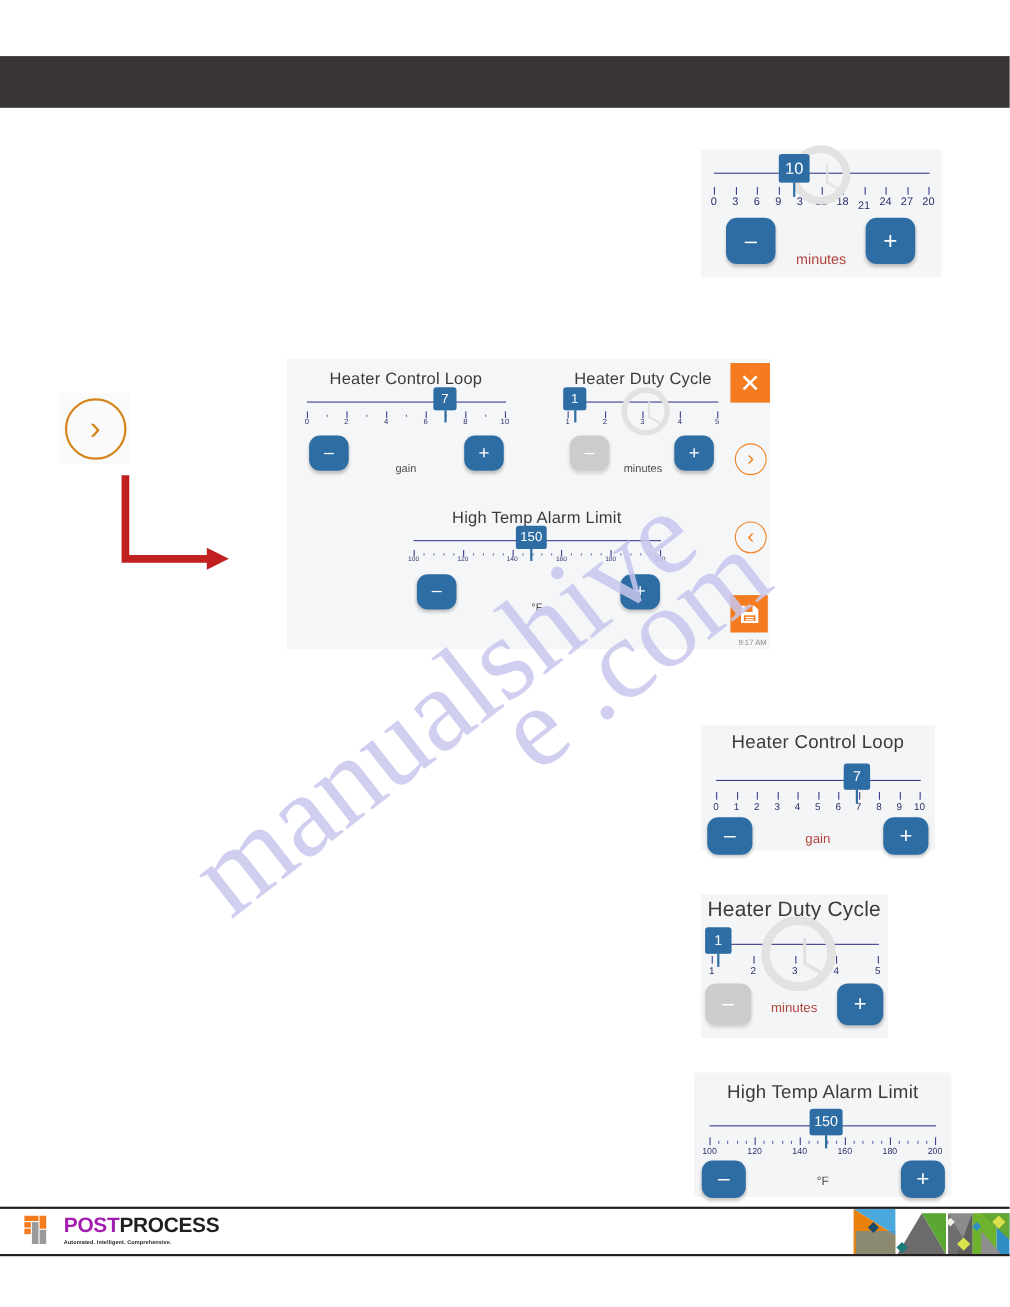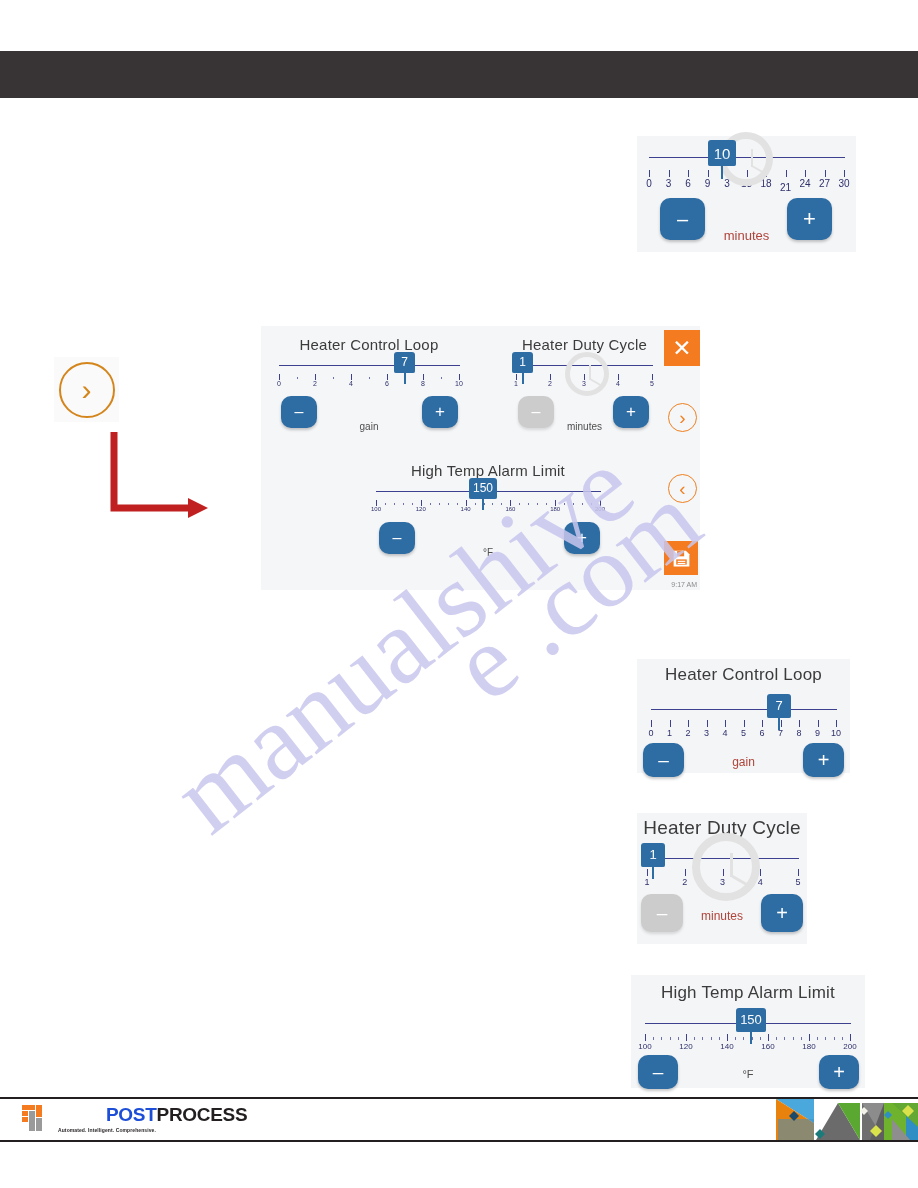--- a/index.html
+++ b/index.html
@@ -135,21 +135,21 @@
     color:#d4861c; font-size:30px; font-weight:300; line-height:1;
   }
   #red-arrow { position:absolute; left:110px; top:430px; z-index:4; }
 
   
   .footline { position:absolute; left:0; width:918px; height:2px; background:#231f20; z-index:6; }
   #foot-top { top: 1097px; }
   #foot-bot { top: 1140px; }
   #logo { position:absolute; left:22px; top:1105px; z-index:7; display:flex; align-items:flex-start; }
   .logo-word { font-family:"Liberation Sans", sans-serif; font-weight:700; font-size:19px; letter-spacing:-.3px; line-height:1; }
-  .lw-post { color:#1d4ed8;margin-left:48px; }
+  .lw-post { color:#a21caf; }
   .lw-process { color:#231f20; }
   .logo-tag { font-size:5px; color:#231f20; letter-spacing:.1px; margin-top:3px; font-weight:600; }
   #foot-graphic { position:absolute; right:0; top:1099px; width:160px; height:41px; z-index:7; overflow:hidden; }
 </style>
 </head>
 <body>
 
 <div id="page">
 
   <div class="watermark">
@@ -185,21 +185,21 @@
         <div class="lab" style="left: 83.5px; top: 8px; width: 28px; font-size: 10px;">18</div>
         <div class="maj" style="left: 117px; height: 7px;"></div>
         <div class="lab" style="left: 103px; top: 8px; width: 28px; font-size: 10px;">18</div>
         <div class="maj" style="left: 136.5px; height: 7px;"></div>
         <div class="lab" style="left: 122.5px; top: 12px; width: 28px; font-size: 10px;">21</div>
         <div class="maj" style="left: 156px; height: 7px;"></div>
         <div class="lab" style="left: 142px; top: 8px; width: 28px; font-size: 10px;">24</div>
         <div class="maj" style="left: 175.5px; height: 7px;"></div>
         <div class="lab" style="left: 161.5px; top: 8px; width: 28px; font-size: 10px;">27</div>
         <div class="maj" style="left: 195px; height: 7px;"></div>
-        <div class="lab" style="left: 181px; top: 8px; width: 28px; font-size: 10px;">30</div>
+        <div class="lab" style="left: 181px; top: 8px; width: 28px; font-size: 10px;">20</div>
       </div>
     <div class="btn" style="left:23px; top:62px; width:45px; height:42px; font-size:20px;">
       <span>–</span>
     </div>
     <div class="btn" style="left:150px; top:62px; width:45px; height:42px; font-size:22px;">
       <span>+</span>
     </div>
     <div class="unit" style="top:92px; font-size:13px;">
       <span>minutes</span>
     </div>

